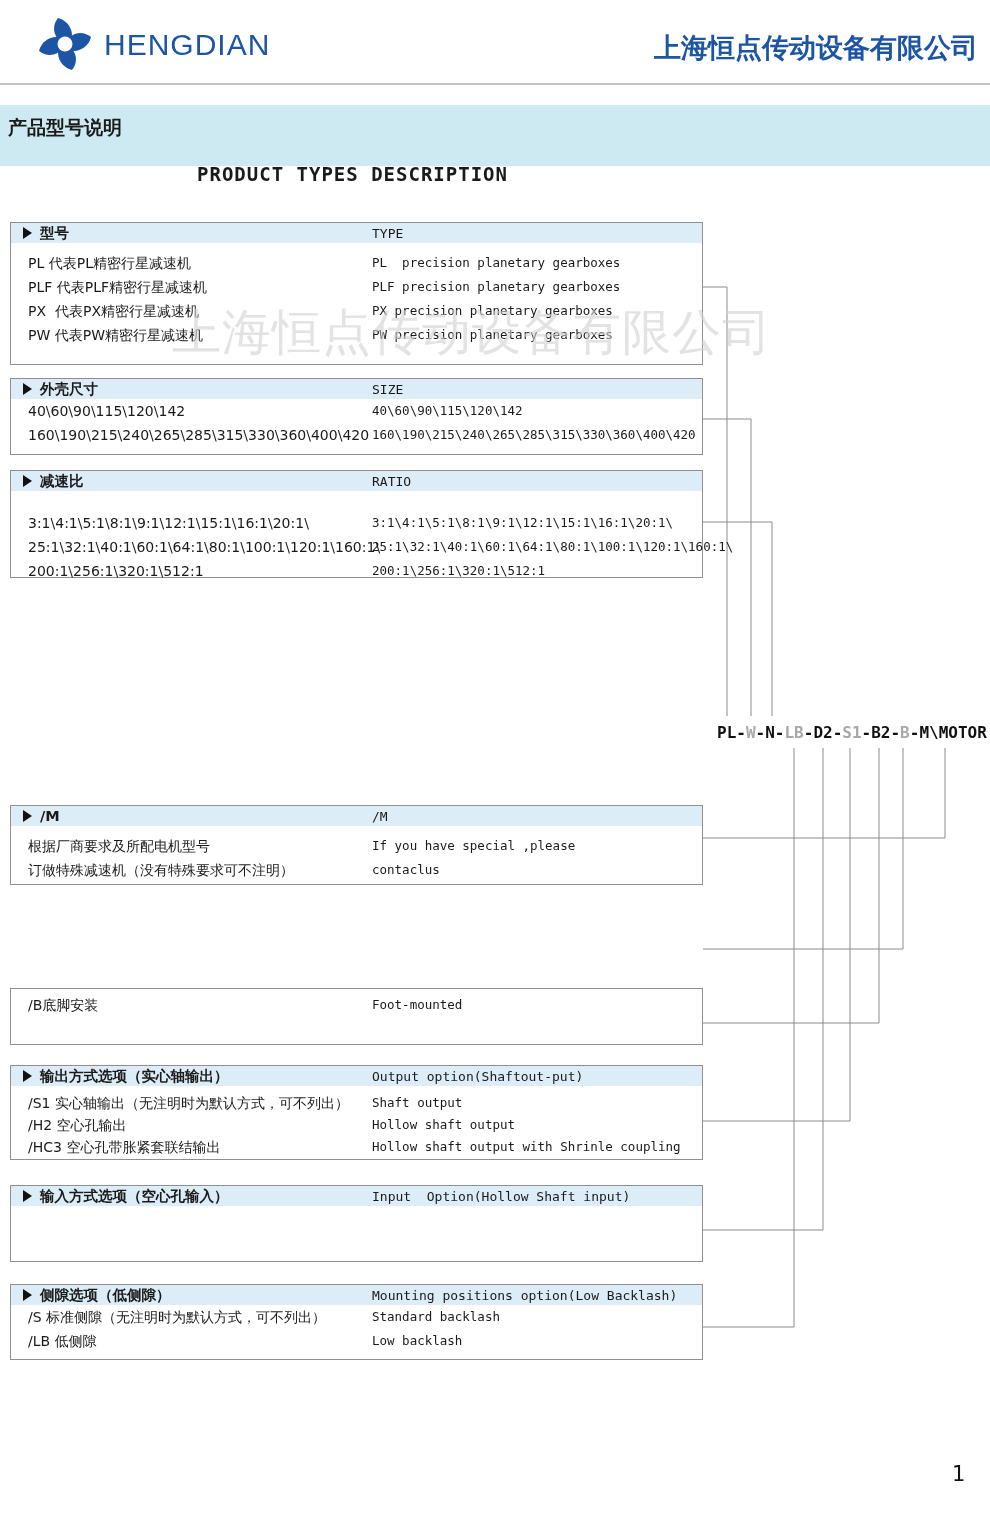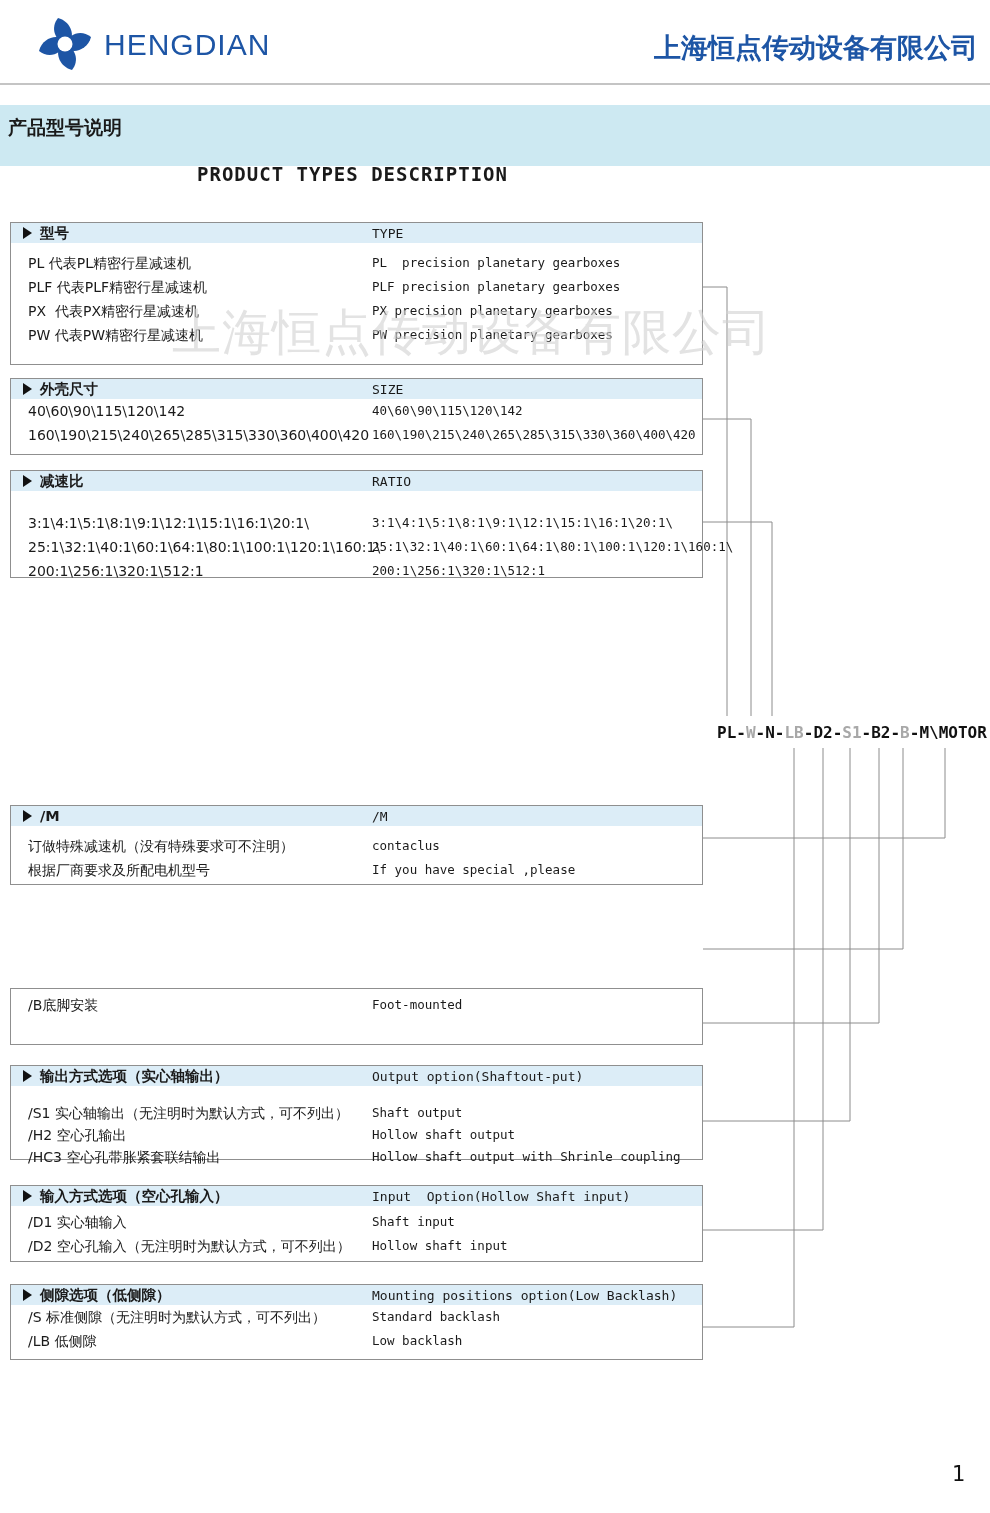--- a/index.html
+++ b/index.html
@@ -148,51 +148,47 @@
         <div class="spec-row" style="line-height: 24px;"><span class="cn">200:1\256:1\320:1\512:1</span><span class="en" style="line-height: 24px;">200:1\256:1\320:1\512:1</span></div>
       </div>
     </div>
   <div class="spec-section" style="top:805px;height:80px">
       <div class="sec-header">
         <span class="tri"></span>
         <span class="cn">/M</span>
         <span class="en">/M</span>
       </div>
       <div class="sec-body" style="padding-top: 8px;">
+        <div class="spec-row" style="line-height: 24px;"><span class="cn">根据厂商要求及所配电机型号</span><span class="en" style="line-height: 24px;">If you have special ,please</span></div>
         <div class="spec-row" style="line-height: 24px;"><span class="cn">订做特殊减速机（没有特殊要求可不注明）</span><span class="en" style="line-height: 24px;">contaclus</span></div>
-        <div class="spec-row" style="line-height: 24px;"><span class="cn">根据厂商要求及所配电机型号</span><span class="en" style="line-height: 24px;">If you have special ,please</span></div>
       </div>
     </div>
   <div class="spec-section" style="top:988px;height:57px">
       <div class="sec-body" style="padding-top: 4px;">
         <div class="spec-row" style="line-height: 24px;"><span class="cn">/B底脚安装</span><span class="en" style="line-height: 24px;">Foot-mounted</span></div>
       </div>
     </div>
   <div class="spec-section" style="top:1065px;height:95px">
       <div class="sec-header">
         <span class="tri"></span>
         <span class="cn">输出方式选项（实心轴输出）</span>
         <span class="en">Output option(Shaftout-put)</span>
       </div>
-      <div class="sec-body" style="padding-top: 16px;">
+      <div class="sec-body" style="padding-top: 6px;">
         <div class="spec-row" style="line-height: 22px;"><span class="cn">/S1 实心轴输出（无注明时为默认方式，可不列出）</span><span class="en" style="line-height: 22px;">Shaft output</span></div>
         <div class="spec-row" style="line-height: 22px;"><span class="cn">/H2 空心孔输出</span><span class="en" style="line-height: 22px;">Hollow shaft output</span></div>
         <div class="spec-row" style="line-height: 22px;"><span class="cn">/HC3 空心孔带胀紧套联结输出</span><span class="en" style="line-height: 22px;">Hollow shaft output with Shrinle coupling</span></div>
       </div>
     </div>
   <div class="spec-section" style="top:1185px;height:77px">
       <div class="sec-header">
         <span class="tri"></span>
         <span class="cn">输入方式选项（空心孔输入）</span>
         <span class="en">Input  Option(Hollow Shaft input)</span>
       </div>
-      <div class="sec-body" style="padding-top: 4px;">
-        <div class="spec-row" style="line-height: 24px;"><span class="cn">/D1 实心轴输入</span><span class="en" style="line-height: 24px;">Shaft input</span></div>
-        <div class="spec-row" style="line-height: 24px;"><span class="cn">/D2 空心孔输入（无注明时为默认方式，可不列出）</span><span class="en" style="line-height: 24px;">Hollow shaft input</span></div>
-      </div>
     </div>
   <div class="spec-section" style="top:1284px;height:76px">
       <div class="sec-header">
         <span class="tri"></span>
         <span class="cn">侧隙选项（低侧隙）</span>
         <span class="en">Mounting positions option(Low Backlash)</span>
       </div>
       <div class="sec-body" style="">
         <div class="spec-row" style="line-height: 24px;"><span class="cn">/S 标准侧隙（无注明时为默认方式，可不列出）</span><span class="en" style="line-height: 24px;">Standard backlash</span></div>
         <div class="spec-row" style="line-height: 24px;"><span class="cn">/LB 低侧隙</span><span class="en" style="line-height: 24px;">Low backlash</span></div>

